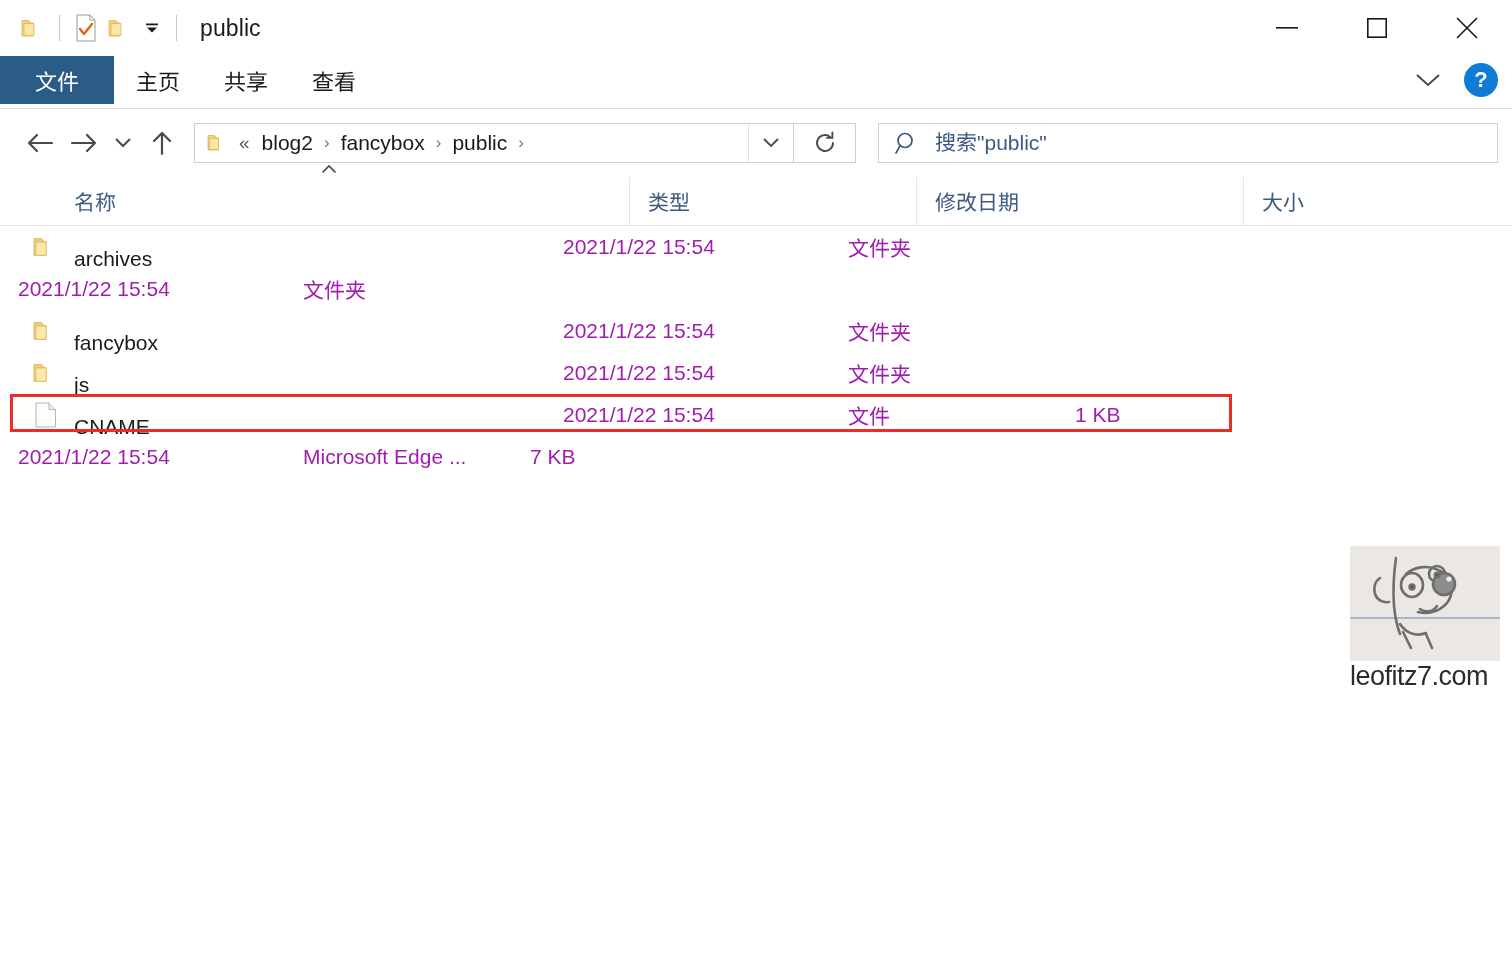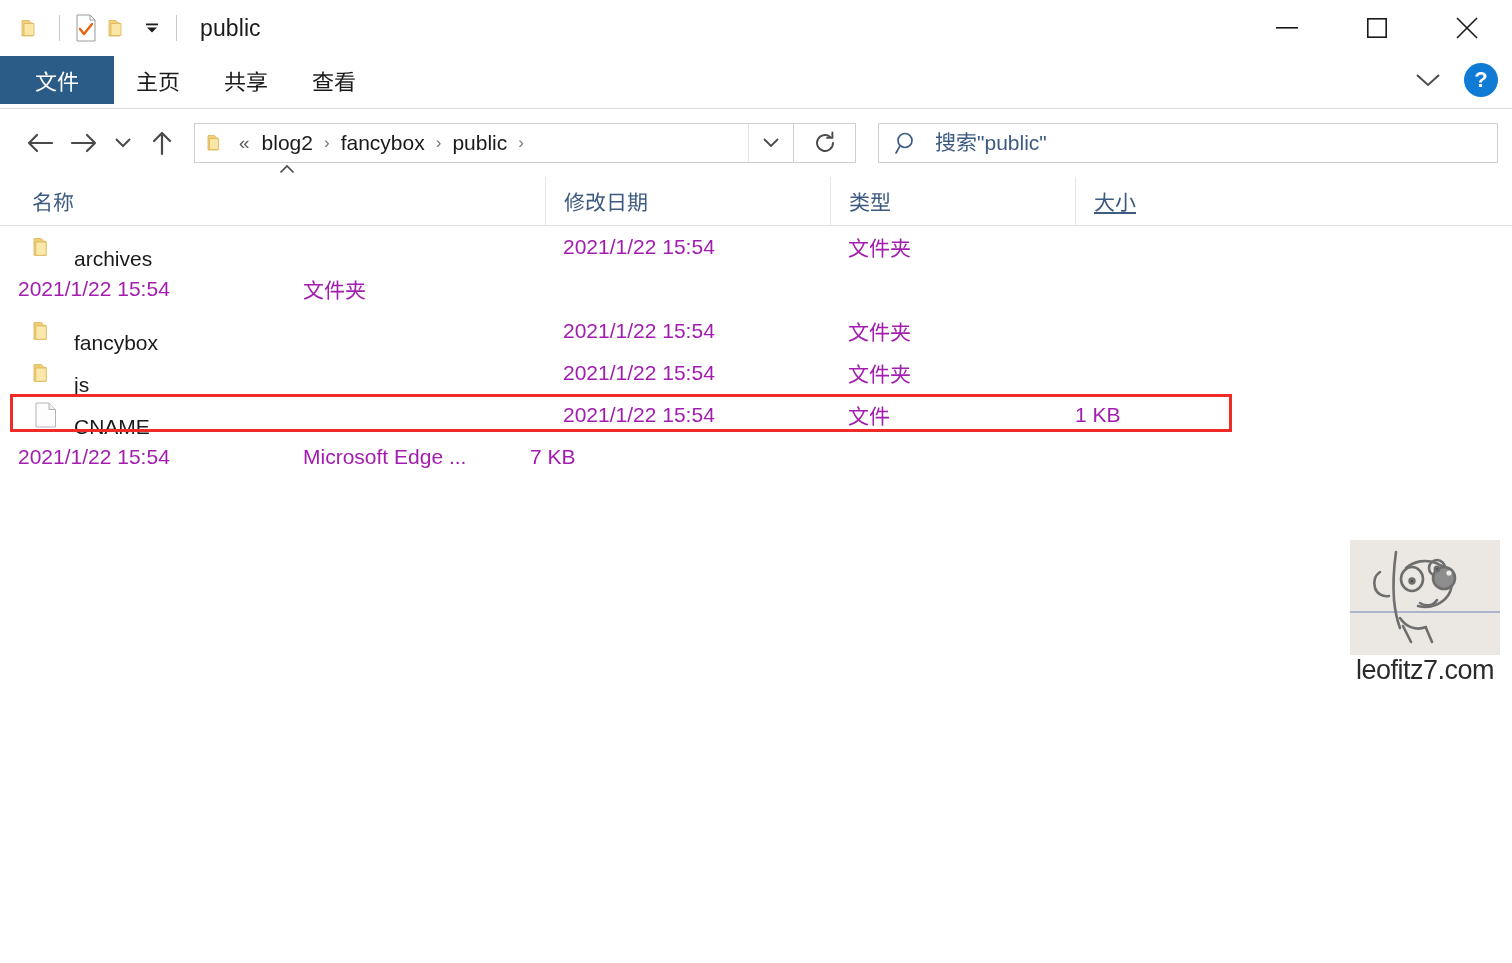--- a/index.html
+++ b/index.html
@@ -250,26 +250,27 @@
   .col {
     position: relative;
     height: 48px;
     display: flex;
     align-items: center;
     font-size: 21px;
     color: #3d5a80;
     box-sizing: border-box;
     padding-left: 18px;
     border-left: 1px solid #e6e6e6;
+    margin-left: 42px;
   }
   .col:first-child { border-left: none; padding-left: 32px; }
   .col-name { width: 545px; }
   .col-date { width: 285px; }
   .col-type { width: 245px; }
-  .col-size { width: 160px; text-decoration: underline; }
+  .col-size { width: 160px; }
   .sort-caret {
     position: absolute;
     left: 278px;
     top: -14px;
     width: 18px;
     height: 12px;
     display: flex;
     align-items: center;
     justify-content: center;
   }
@@ -373,23 +374,22 @@
   }
   .view-btn.active {
     background: #cfe8f7;
     border: 1px solid #5aa9d6;
   }
 
   
   .watermark {
     position: absolute;
     right: 12px;
-    bottom: 18px;
+    bottom: 12px;
     width: 150px;
-    text-align: center;
     pointer-events: none;
     z-index: 5;
   }
   .wm-img {
     width: 150px;
     height: 115px;
     background: #ece9e4;
     position: relative;
     overflow: hidden;
   }
@@ -538,25 +538,25 @@
 
   <div class="col-headers">
     <div class="col col-name">
       <span class="sort-caret">
         <svg width="16" height="10" viewBox="0 0 16 10">
             <path d="M1.5 8.5L8 2l6.5 6.5" fill="none" stroke="#4a4a4a" stroke-width="1.7"></path>
           </svg>
       </span>
       <span>名称</span>
     </div>
+    <div class="col col-type">
+      <span>类型</span>
+    </div>
     <div class="col col-date">
       <span>修改日期</span>
-    </div>
-    <div class="col col-type">
-      <span>类型</span>
     </div>
     <div class="col col-size">
       <span>大小</span>
     </div>
   </div>
 
   <div class="file-list">
 
     <div class="file-row">
       <div class="cell cell-name">

